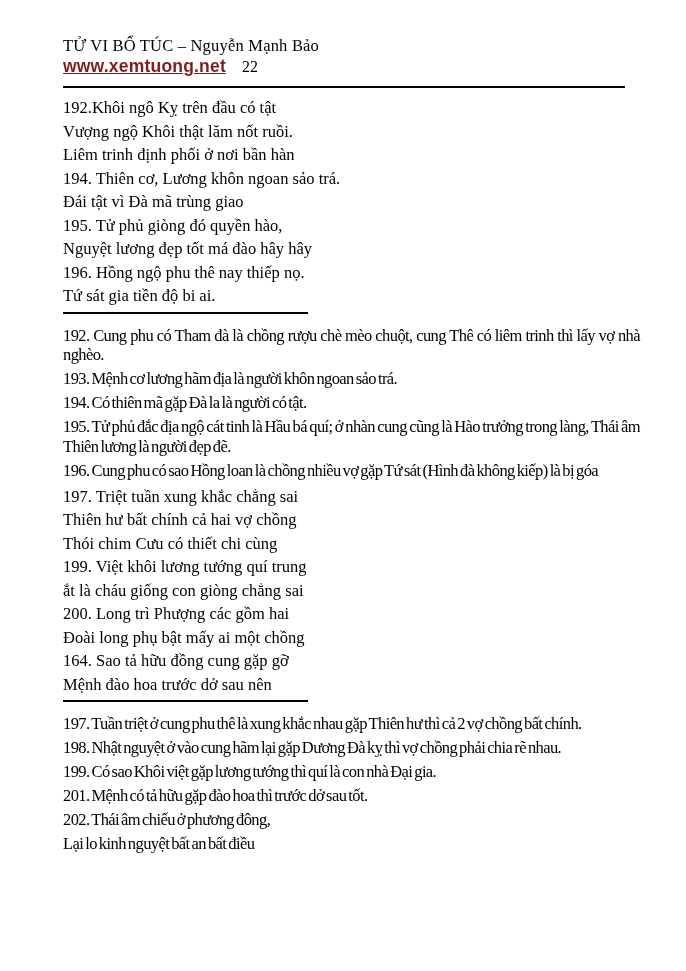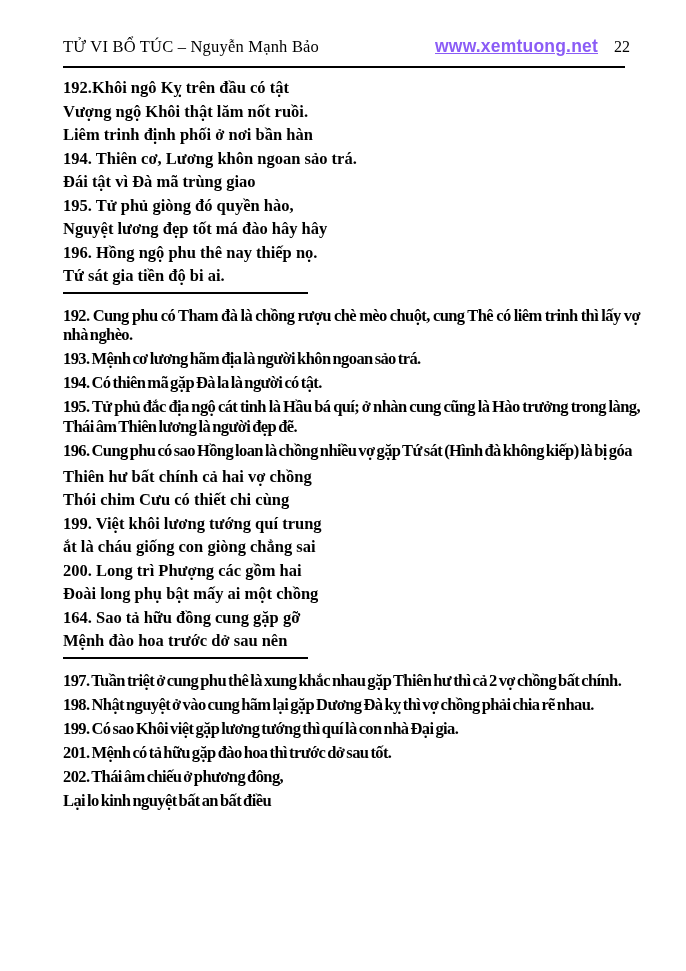--- a/index.html
+++ b/index.html
@@ -10,53 +10,53 @@
     background: #ffffff;
     color: #000000;
     font-family: "Liberation Serif", serif;
     overflow: hidden;
   }
   .header-row {
     display: flex;
     justify-content: space-between;
     align-items: baseline;
     margin: 36px 56px 0 63px;
+    flex-direction: column;
   }
   .doc-title {
     font-size: 16.5px;
     letter-spacing: 0.2px;
     white-space: nowrap;
   }
   .header-right {
     display: flex;
     align-items: baseline;
     gap: 16px;
   }
   .site-link {
     font-family: "Liberation Sans", sans-serif;
     font-weight: bold;
     font-size: 17.5px;
-    color: #8b5cf6;
+    color: #7f1d1d;
     text-decoration: underline;
     letter-spacing: 0.2px;
     cursor: pointer;
     text-align: right;
   }
   .page-num { font-size: 16px; }
   .header-rule {
     width: 562px;
     border: none;
     border-top: 2px solid #000000;
     margin: 9px 0 0 63px;
   }
   .content {
     margin: 8px 46px 0 63px;
     width: 577px;
     font-size: 16.5px;
-    font-weight: bold;
   }
   .verse p {
     margin: 0;
     line-height: 23.5px;
     white-space: nowrap;
   }
   .divider {
     width: 245px;
     border: none;
     border-top: 2px solid #000000;
@@ -102,20 +102,21 @@
 
     <div class="prose">
       <p>192. Cung  phu có Tham đà là chồng rượu chè mèo chuột, cung Thê có liêm trinh thì lấy vợ nhà nghèo.</p>
       <p>193. Mệnh cơ lương hãm địa là người khôn ngoan sảo  trá.</p>
       <p>194. Có thiên mã gặp Đà la là người có tật.</p>
       <p>195. Tử phủ đắc địa ngộ cát tinh là Hầu bá quí; ở nhàn cung cũng là Hào trưởng trong làng, Thái âm Thiên lương là người đẹp đẽ.</p>
       <p>196. Cung phu có sao Hồng loan là chồng nhiều vợ gặp Tứ sát (Hình đà không kiếp) là bị góa</p>
     </div>
 
     <div class="verse">
+      <p>197. Triệt tuần xung khắc chẳng sai</p>
       <p>Thiên hư bất chính cả hai vợ chồng</p>
       <p>Thói chim Cưu có thiết chi cùng</p>
       <p>199. Việt khôi lương tướng quí trung</p>
       <p>ắt là cháu giống con giòng chẳng sai</p>
       <p>200. Long trì Phượng các gồm hai</p>
       <p>Đoài long phụ bật mấy ai một chồng</p>
       <p>164. Sao tả hữu đồng cung gặp gỡ</p>
       <p>Mệnh đào hoa trước dở sau nên</p>
     </div>
 

